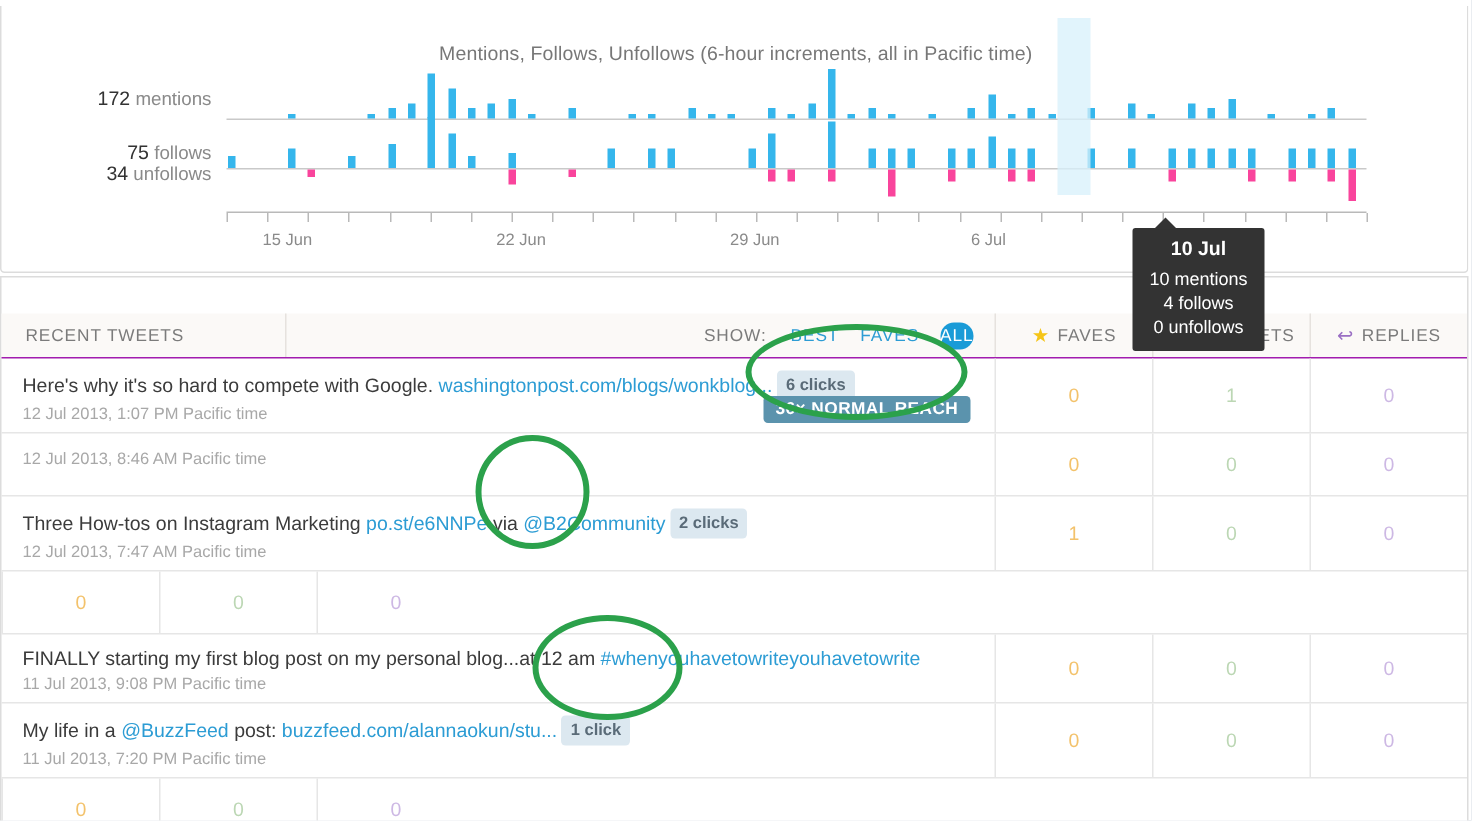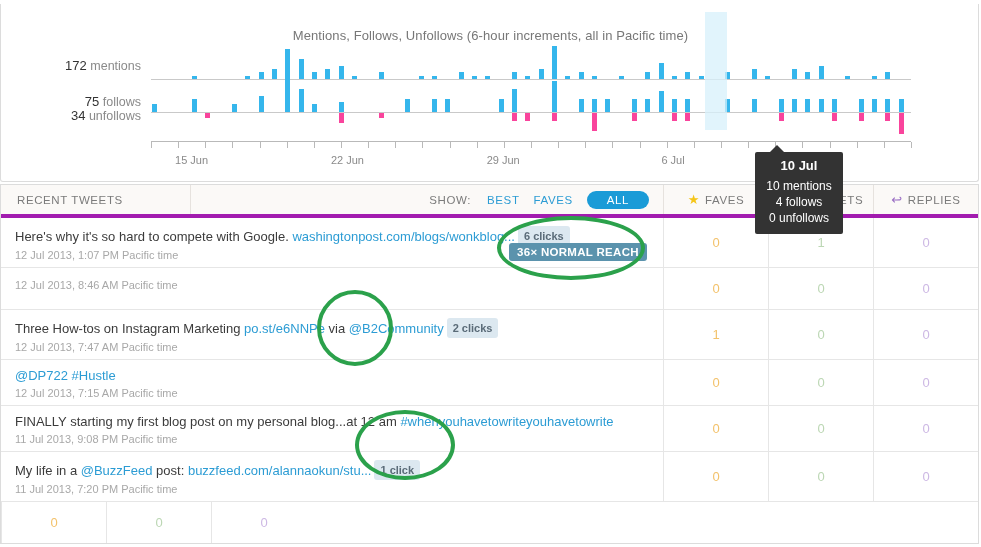--- a/index.html
+++ b/index.html
@@ -53,31 +53,31 @@
   .tooltip .tip-date{font-size:13px;font-weight:bold;text-align:center;padding-bottom:5px;}
   .tooltip .tip-row{font-size:12px;text-align:center;line-height:16px;white-space:nowrap;}
   .tooltip .arrow{
     position:absolute;top:-7px;left:14px;width:0;height:0;
     border-left:8px solid transparent;border-right:8px solid transparent;
     border-bottom:8px solid #333333;
   }
 
   
   .table{position:absolute;left:0;top:184px;width:979px;border:1px solid #dcdcdc;border-top:1px solid #dcdcdc;box-sizing:border-box;background:#fff;}
-  .thead{display:flex;height:29px;background:#fbf9f7;border-bottom:4px solid #a21caf;}
+  .thead{display:flex;height:29px;background:#fbf9f7;border-bottom:1px solid #a21caf;margin-top:24px;}
   .th{
     font-size:11.5px;color:#7b7b7b;letter-spacing:.6px;
     display:flex;align-items:center;box-sizing:border-box;
   }
   .th.recent{width:190px;padding-left:16px;border-right:1px solid #e6e2de;}
   .th.show{flex:1;justify-content:flex-end;padding-right:14px;gap:14px;}
   .th.num{width:105px;justify-content:center;border-left:1px solid #e6e2de;gap:5px;}
   .showlabel{font-size:11.5px;color:#7b7b7b;letter-spacing:.6px;margin-right:2px;}
   .filt{font-size:11.5px;color:#2c9cd4;letter-spacing:.6px;cursor:pointer;}
-  .filt.active{background:#1a9bd7;color:#fff;border-radius:10px;padding:3px 20px;}
+  .filt.active{background:#1a9bd7;color:#fff;border-radius:10px;padding:3px 0;}
 
   .trow{display:flex;min-height:41px;border-bottom:1px solid #e6e6e6;}
   .trow:last-child{border-bottom:none;}
   .tweet-cell{
     flex:1;padding:8px 10px 6px 14px;box-sizing:border-box;position:relative;min-width:0;
   }
   .tweet-text{font-size:13px;color:#3b3b3b;line-height:16px;white-space:nowrap;}
   .tweet-text a{color:#2c9cd4;text-decoration:none;}
   .tweet-time{font-size:11px;color:#a8a8a8;margin-top:3px;}
   .numcell{
@@ -248,21 +248,21 @@
         <div class="tick" style="left: 597.143px;"></div>
         <div class="tick" style="left: 624.286px;"></div>
         <div class="tick" style="left: 651.429px;"></div>
         <div class="tick" style="left: 678.571px;"></div>
         <div class="tick" style="left: 705.714px;"></div>
         <div class="tick" style="left: 732.857px;"></div>
         <div class="tick" style="left: 760px;"></div>
         <div class="axis-tick-label" style="left: 40.6px;">15 Jun</div>
         <div class="axis-tick-label" style="left: 196.4px;">22 Jun</div>
         <div class="axis-tick-label" style="left: 352.2px;">29 Jun</div>
-        <div class="axis-tick-label" style="left: 522px;">6 Jul</div>
+        <div class="axis-tick-label" style="left: 508px;">6 Jul</div>
         <div class="axis-tick-label" style="left: 663.8px;">13 Jul</div>
       </div>
   </div>
 
   <div class="tooltip">
     <div class="arrow"></div>
     <div class="tip-date">10 Jul</div>
     <div class="tip-row">10 mentions</div>
     <div class="tip-row">4 follows</div>
     <div class="tip-row">0 unfollows</div>
@@ -312,24 +312,20 @@
         <div class="trow">
           <div class="tweet-cell">
             <div class="tweet-text"><span>Three How-tos on Instagram Marketing </span><a href="#">po.st/e6NNPe</a><span> via </span><a href="#">@B2Community</a><span class="badge">2 clicks</span></div>
             <div class="tweet-time">12 Jul 2013, 7:47 AM Pacific time</div>
           </div>
           <div class="numcell faves">1</div>
           <div class="numcell rts">0</div>
           <div class="numcell replies">0</div>
         </div>
         <div class="trow">
-          <div class="tweet-cell">
-            <div class="tweet-text"><a href="#">@DP722 #Hustle</a></div>
-            <div class="tweet-time">12 Jul 2013, 7:15 AM Pacific time</div>
-          </div>
           <div class="numcell faves">0</div>
           <div class="numcell rts">0</div>
           <div class="numcell replies">0</div>
         </div>
         <div class="trow">
           <div class="tweet-cell">
             <div class="tweet-text"><span>FINALLY starting my first blog post on my personal blog...at 12 am </span><a href="#">#whenyouhavetowriteyouhavetowrite</a></div>
             <div class="tweet-time">11 Jul 2013, 9:08 PM Pacific time</div>
           </div>
           <div class="numcell faves">0</div>

